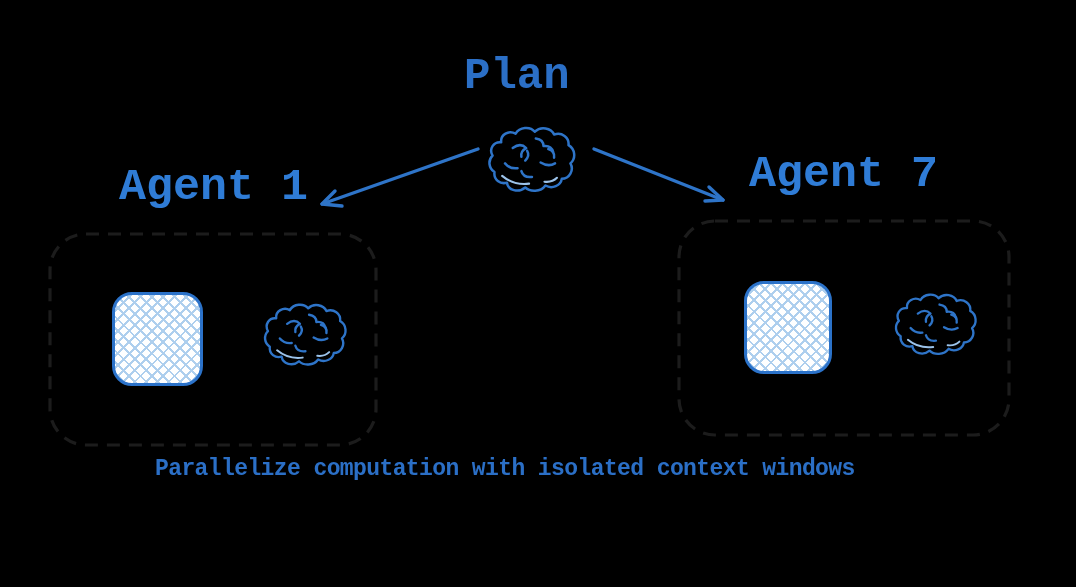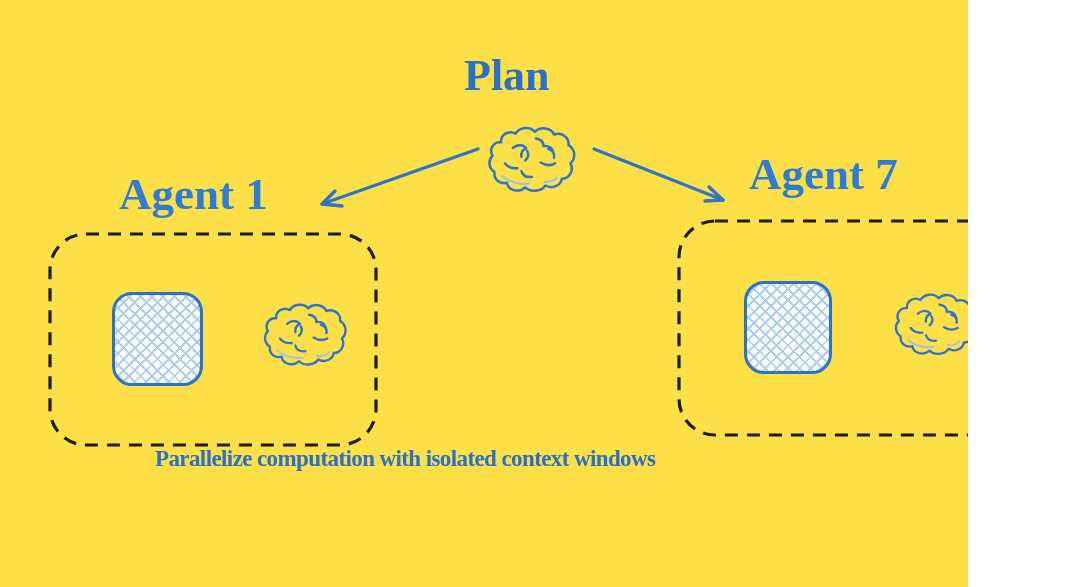--- a/index.html
+++ b/index.html
@@ -1,31 +1,31 @@
 <!DOCTYPE html>
 <html><head>
 <meta charset="utf-8">
 <style>
   html,body{margin:0;padding:0;background:#ffffff;}
   .canvas{
-    position:relative;width:968px;height:587px;background:#fde047;overflow:hidden;
-    font-family:Liberation Serif, serif;
+    position:relative;width:1076px;height:587px;background:#000000;overflow:hidden;
+    font-family:Liberation Mono, monospace;
   }
   .title{
     position:absolute;left:464px;top:52px;font-size:44px;font-weight:bold;
     color:#2b6fc6;line-height:1.1;white-space:nowrap;
   }
   .agent-label{
     position:absolute;font-size:45px;font-weight:bold;color:#2f7cd6;
     line-height:1.1;white-space:nowrap;
   }
-  .agent1-label{left:119px;top:170px;}
+  .agent1-label{left:119px;top:163px;}
   .agent2-label{left:749px;top:150px;}
   .caption{
-    position:absolute;left:155px;top:446px;font-size:23px;font-weight:bold;
+    position:absolute;left:155px;top:456px;font-size:23px;font-weight:bold;
     color:#2b6fc6;letter-spacing:-0.6px;white-space:nowrap;
   }
   .arrows{position:absolute;left:0;top:0;pointer-events:none;}
   .agent-box{position:absolute;}
   .box1{left:48px;top:232px;width:330px;height:215px;}
   .box2{left:677px;top:219px;width:334px;height:218px;}
   .dash-rect{position:absolute;left:0;top:0;}
   .xsquare{
     position:absolute;border:3.5px solid #2b72c9;border-radius:20px;
     background-color:#ffffff;

